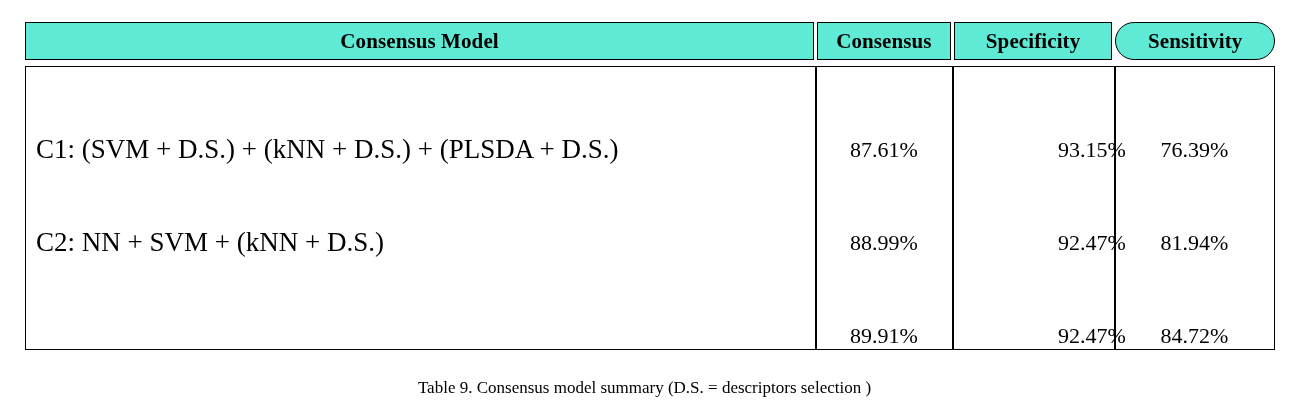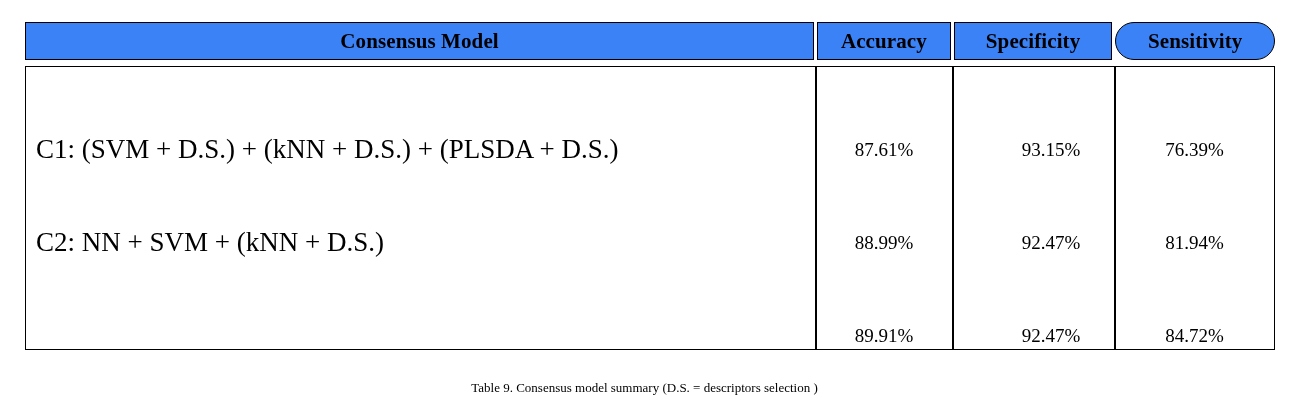--- a/index.html
+++ b/index.html
@@ -37,21 +37,21 @@
   .header-band .hcell {
     box-sizing: border-box;
     border: 1.6px solid #000000;
     display: flex;
     align-items: center;
     justify-content: center;
     font-weight: bold;
     font-size: 21px;
     letter-spacing: 0.1px;
     line-height: 1;
-    background: #3b82f6;
+    background: #5eead4;
   }
   .hcell.c-model  { width: 791px; }
   .hcell.c-acc    { width: 134px; margin-left: 3px; }
   .hcell.c-spec   { width: 159px; margin-left: 3px; }
   .hcell.c-sens   { width: 160px; margin-left: 3px; border-radius: 19px; }
 
   
   .body-band {
     position: absolute;
     left: 25px;
@@ -83,21 +83,21 @@
     inset: 0;
   }
   .col {
     position: absolute;
     top: 0;
     bottom: 0;
     box-sizing: border-box;
   }
   .col-model { left: 0;      width: 789px; }
   .col-acc   { left: 790px;  width: 136px; }
-  .col-spec  { left: 927px;  width: 148px; padding-left: 48px; }
+  .col-spec  { left: 968px;  width: 148px; padding-left: 48px; }
   .col-sens  { left: 1089px; width: 159px; }
 
   .cell-text {
     font-size: 21.5px;
     line-height: 31px;
     white-space: pre;
   }
   .col-model .cell-text {
     padding-left: 10px;
     padding-top: 5px;
@@ -105,52 +105,52 @@
   }
   .col-acc .cell-text,
   .col-spec .cell-text,
   .col-sens .cell-text {
     padding-top: 5px;
     text-align: center;
   }
   .num-row {
     height: 31px;
     line-height: 31px;
-    font-size: 19px;
+    font-size: 22px;
     text-align: center;
   }
   .model-row {
     height: 31px;
     line-height: 31px;
     font-size: 27px;
     white-space: pre;
   }
 
   
   .caption {
     position: absolute;
     left: 0;
     top: 375px;
     width: 1289px;
     text-align: center;
-    font-size: 13px;
+    font-size: 17px;
     line-height: 26px;
   }
 </style>
 </head>
 <body>
 
 <div id="table-figure">
 
   <div class="header-band">
     <div class="hcell c-model">
       <span>Consensus Model</span>
     </div>
     <div class="hcell c-acc">
-      <span>Accuracy</span>
+      <span>Consensus</span>
     </div>
     <div class="hcell c-spec">
       <span>Specificity</span>
     </div>
     <div class="hcell c-sens">
       <span>Sensitivity</span>
     </div>
   </div>
 
   <div class="body-band">

